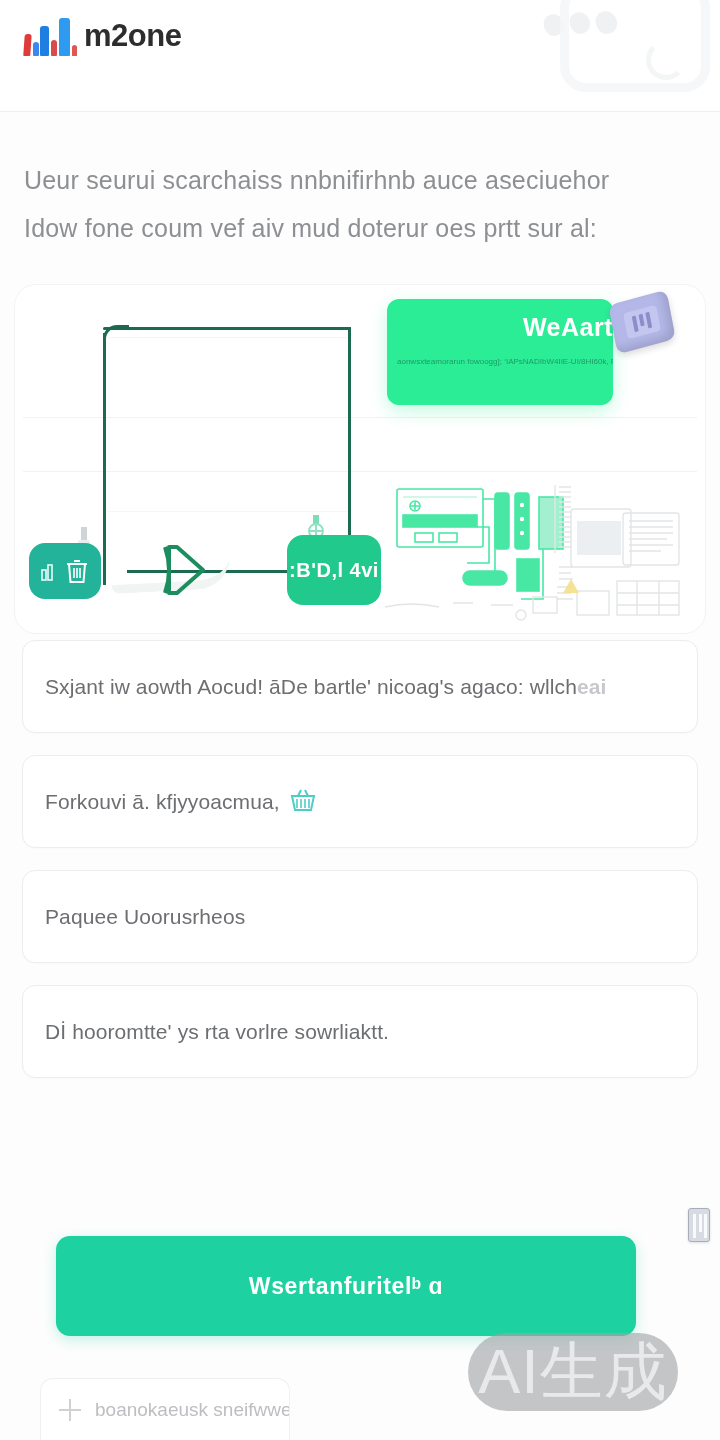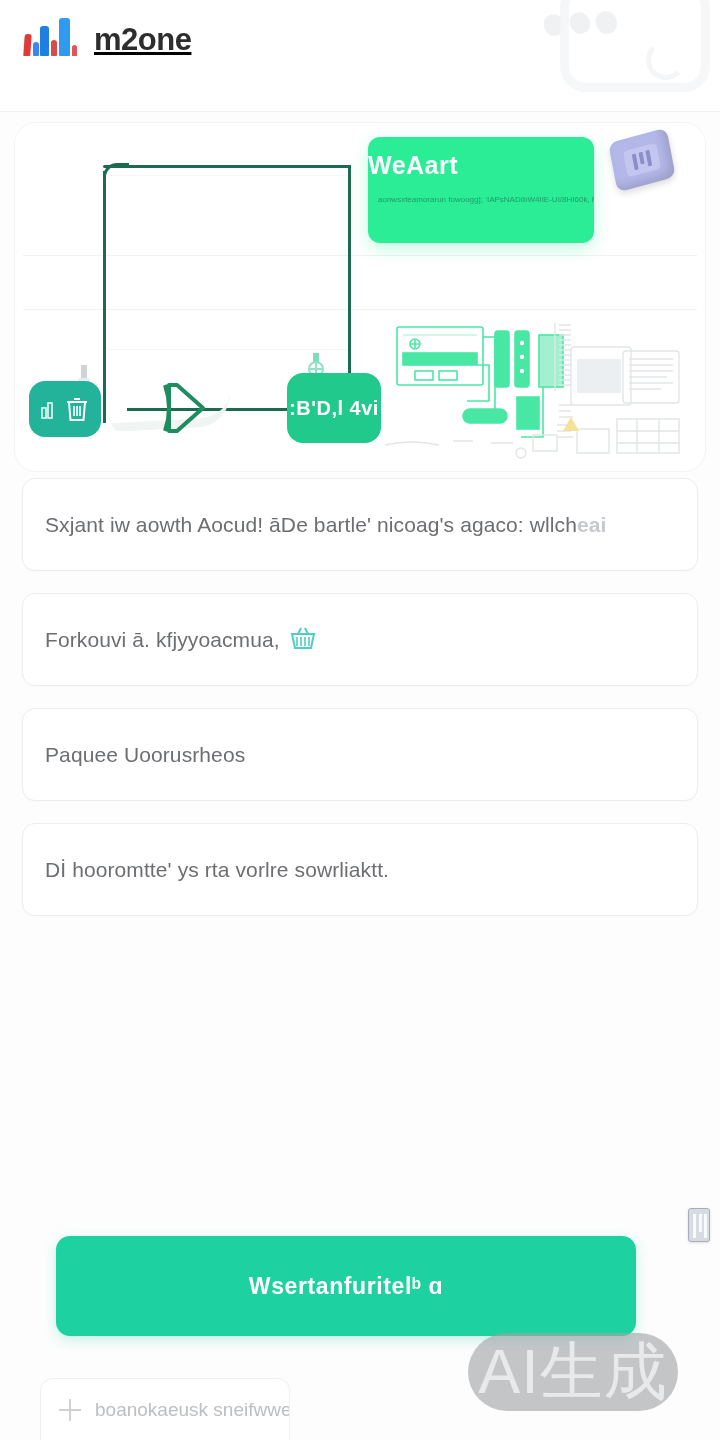--- a/index.html
+++ b/index.html
@@ -27,24 +27,23 @@
     background: #ffffff;
     border-bottom: 1px solid #f0f0f0;
     display: flex;
     align-items: flex-start;
     padding: 18px 0 0 24px;
     overflow: hidden;
   }
 
   .logo {
     display: flex;
-    align-items: flex-end;
-    gap: 14px;
+    align-items: flex-start;
+    gap: 4px;
     filter: blur(0.35px);
-    text-decoration: underline;
   }
 
   .logo-mark {
     position: relative;
     width: 56px;
     height: 40px;
   }
   .logo-mark i {
     position: absolute;
     bottom: 2px;
@@ -207,27 +206,27 @@
     left: 96px; top: 272px;
     width: 120px; height: 34px;
     border-bottom: 9px solid #f0f4f3;
     border-radius: 0 0 80px 20px;
     transform: rotate(-3deg);
   }
 
   
   .green-card {
     position: absolute;
-    left: 353px; top: 14px;
+    left: 372px; top: 14px;
     width: 226px; height: 106px;
     background: #2bed96;
     border-radius: 12px;
     box-shadow: 0 6px 18px rgba(43,237,150,.28);
     padding: 14px 0 0 0;
-    text-align: left;
+    text-align: right;
     overflow: hidden;
   }
   .green-card-title {
     font-size: 25px;
     font-weight: 700;
     color: #ffffff;
     letter-spacing: .5px;
     filter: blur(0.55px);
   }
   .green-card-sub {
@@ -433,20 +432,30 @@
     </div>
     <div class="header-deco">
       <span class="hd-blob hd-1"></span>
       <span class="hd-blob hd-2"></span>
       <span class="hd-blob hd-3"></span>
       <span class="hd-arc"></span>
       <span class="hd-arc2"></span>
     </div>
   </div>
 
+  <div class="heading-block">
+    <div class="heading-line">
+      <span>Ueur seurui scarchaiss  nnbnifirhnb auce</span>
+      <span class="dim">aseciuehor</span>
+    </div>
+    <div class="heading-line">
+      <span>Idow fone coum vef aiv mud doterur oes prtt</span>
+      <span class="dim">sur al:</span>
+    </div>
+  </div>
 
   <div class="diagram-card">
 
     <div class="rule rule-a"></div>
     <div class="rule rule-b"></div>
 
     <div class="ghost-box"></div>
 
     <div class="wire-corner"></div>
     <div class="wire wire-top"></div>

